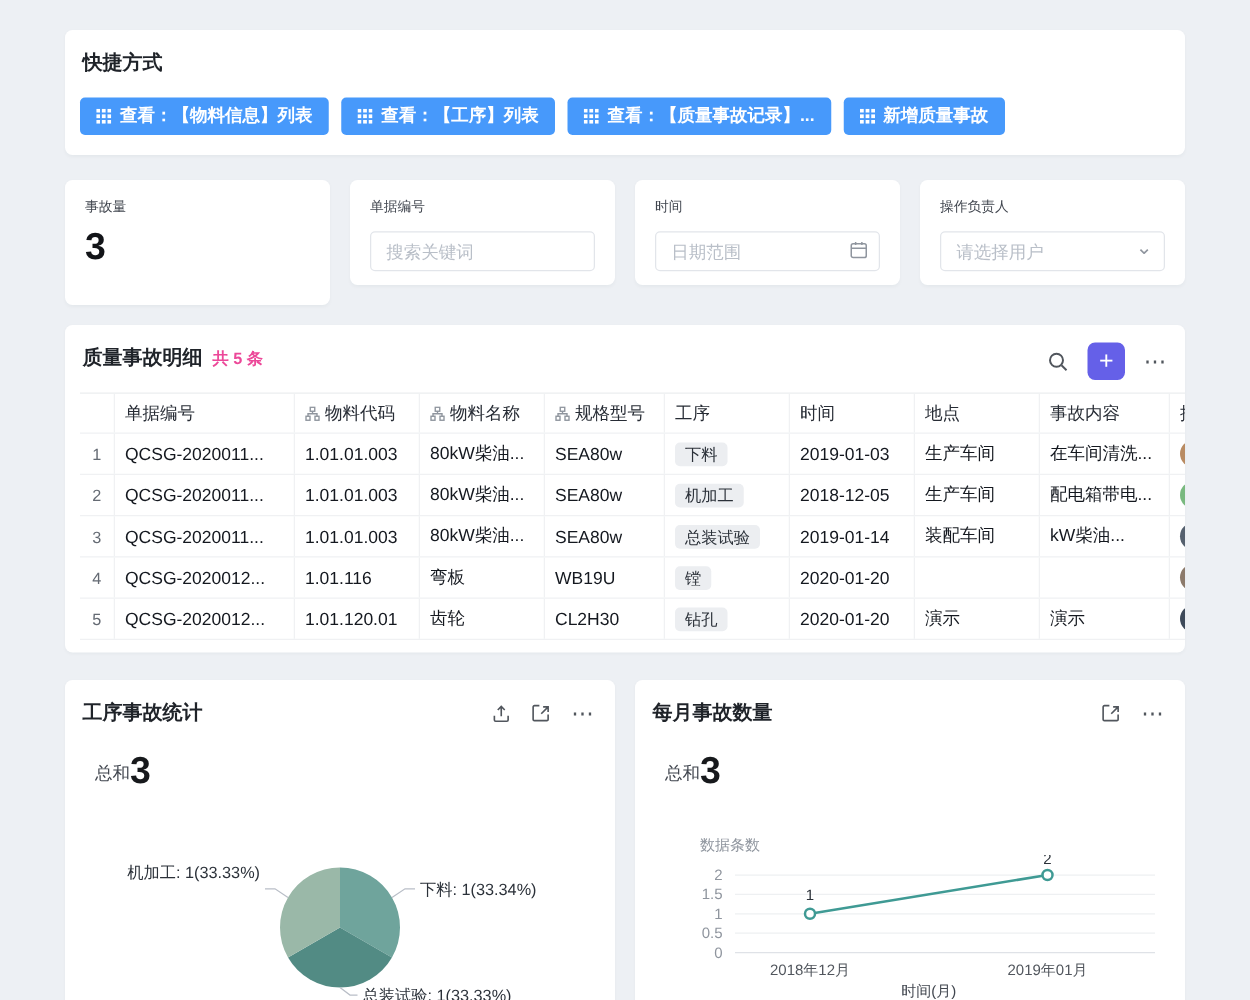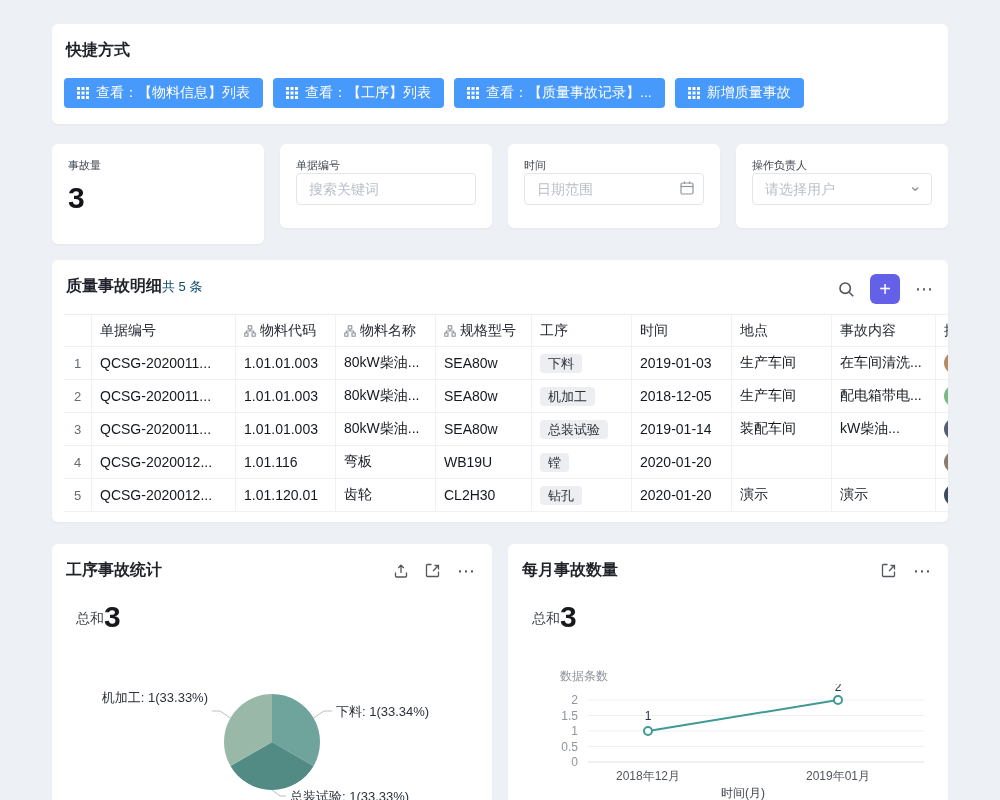--- a/index.html
+++ b/index.html
@@ -6,38 +6,38 @@
   html,body { width:1000px; height:800px; }
   body { font-family:"Liberation Sans","DejaVu Sans",sans-serif; background:#edf0f4; }
   .page { position:relative; width:1000px; height:800px; overflow:hidden; }
   .card { position:absolute; background:#fff; border-radius:6px; box-shadow:0 1px 3px rgba(30,40,60,.04); }
 
   
   .card-shortcuts { left:52px; top:24px; width:896px; height:100px; }
   .card-title { position:absolute; left:14px; top:16px; font-size:16px; font-weight:700; color:#1f2329; }
   .shortcut-row { position:absolute; left:12px; top:54px; display:flex; gap:10px; }
   .shortcut-btn { height:30px; background:#4799fb; color:#fff; border:none; border-radius:4px;
-    font-size:14px; font-weight:400; display:inline-flex; align-items:center; gap:7px; padding:0 13px;
+    font-size:14px; font-weight:700; display:inline-flex; align-items:center; gap:7px; padding:0 13px;
     cursor:pointer; font-family:inherit; white-space:nowrap; }
 
   
   .fcard { top:144px; width:212px; height:84px; padding:14px 16px; }
   .fcard-tall { height:100px; }
   .flabel { font-size:11px; color:#41464f; }
   .fvalue { font-size:30px; font-weight:700; color:#121418; margin-top:10px; line-height:1; }
-  .finput-wrap { position:relative; }
+  .finput-wrap { position:relative; margin-top:12px; }
   .finput { width:180px; height:32px; border:1px solid #e2e5ea; border-radius:4px; padding:0 28px 0 12px;
     font-size:14px; color:#2b3139; background:#fff; font-family:inherit; }
   .finput::placeholder { color:#b9bfc8; }
   .finput-icon { position:absolute; right:9px; top:7px; width:16px; height:16px; color:#8f959e; cursor:pointer; }
   .chev { position:absolute; right:10px; top:3px; font-size:16px; color:#8f959e; cursor:pointer; }
 
   
   .card-table { left:52px; top:260px; width:896px; height:262px; overflow:hidden; }
-  .tbl-count { font-size:13px; font-weight:400; color:#0c4a6e; margin-left:0; }
+  .tbl-count { font-size:13px; font-weight:700; color:#ec4899; margin-left:8px; }
   .tbl-icons { position:absolute; right:14px; top:14px; display:flex; align-items:center; gap:15px; }
   .icon-btn { background:none; border:none; cursor:pointer; color:#51565d; display:flex; align-items:center; padding:0; }
   .plus-btn { width:30px; height:30px; background:#6560e8; border:none; border-radius:6px; color:#fff;
     font-size:20px; line-height:28px; cursor:pointer; display:flex; align-items:center; justify-content:center; }
   .more-glyph { font-size:18px; color:#51565d; letter-spacing:1px; }
 
   .tbl { position:absolute; left:12px; top:54px; width:940px; }
   .trow { display:flex; height:33px; align-items:center; border-bottom:1px solid #f0f1f3; width:940px; }
   .thead { border-top:1px solid #eceef0; color:#1f2329; }
   .tc { height:100%; display:flex; align-items:center; padding:0 8px; font-size:14px; color:#14181f;

